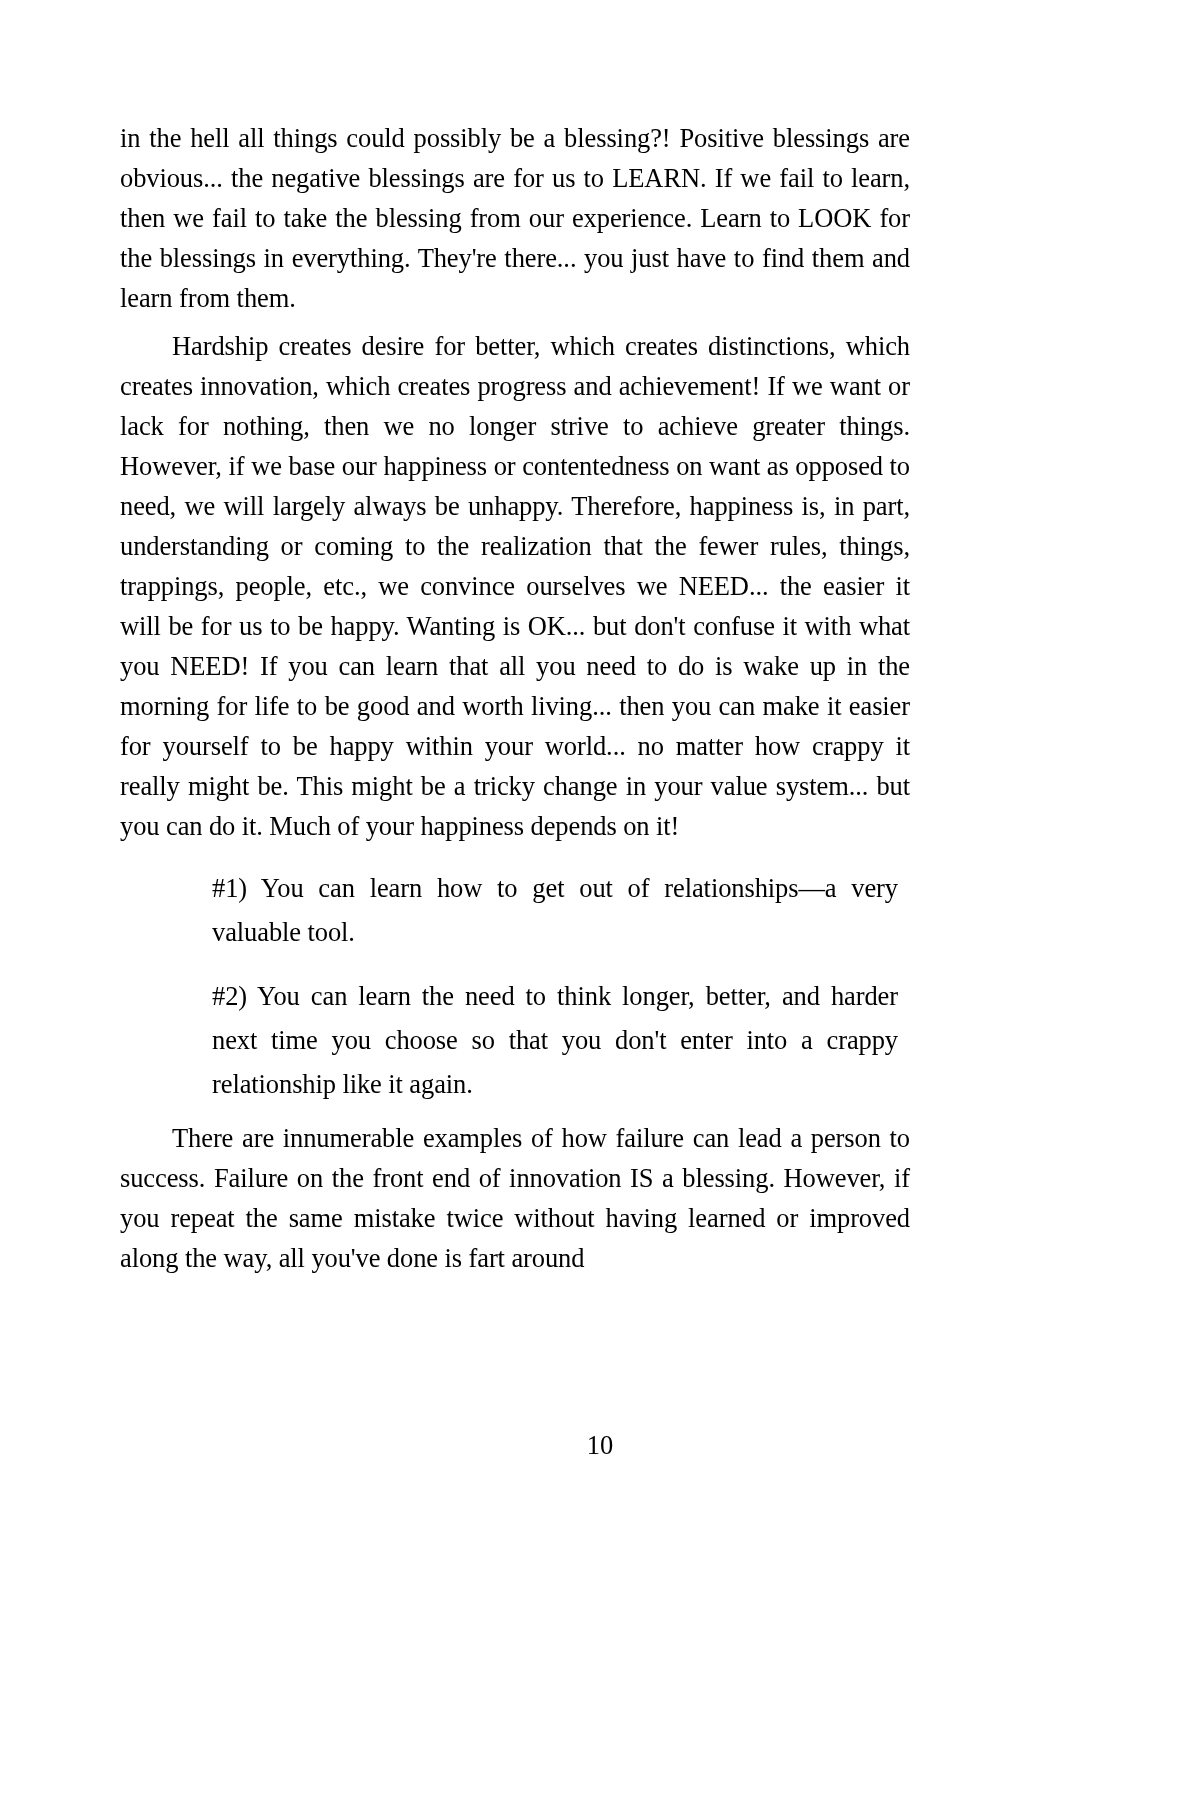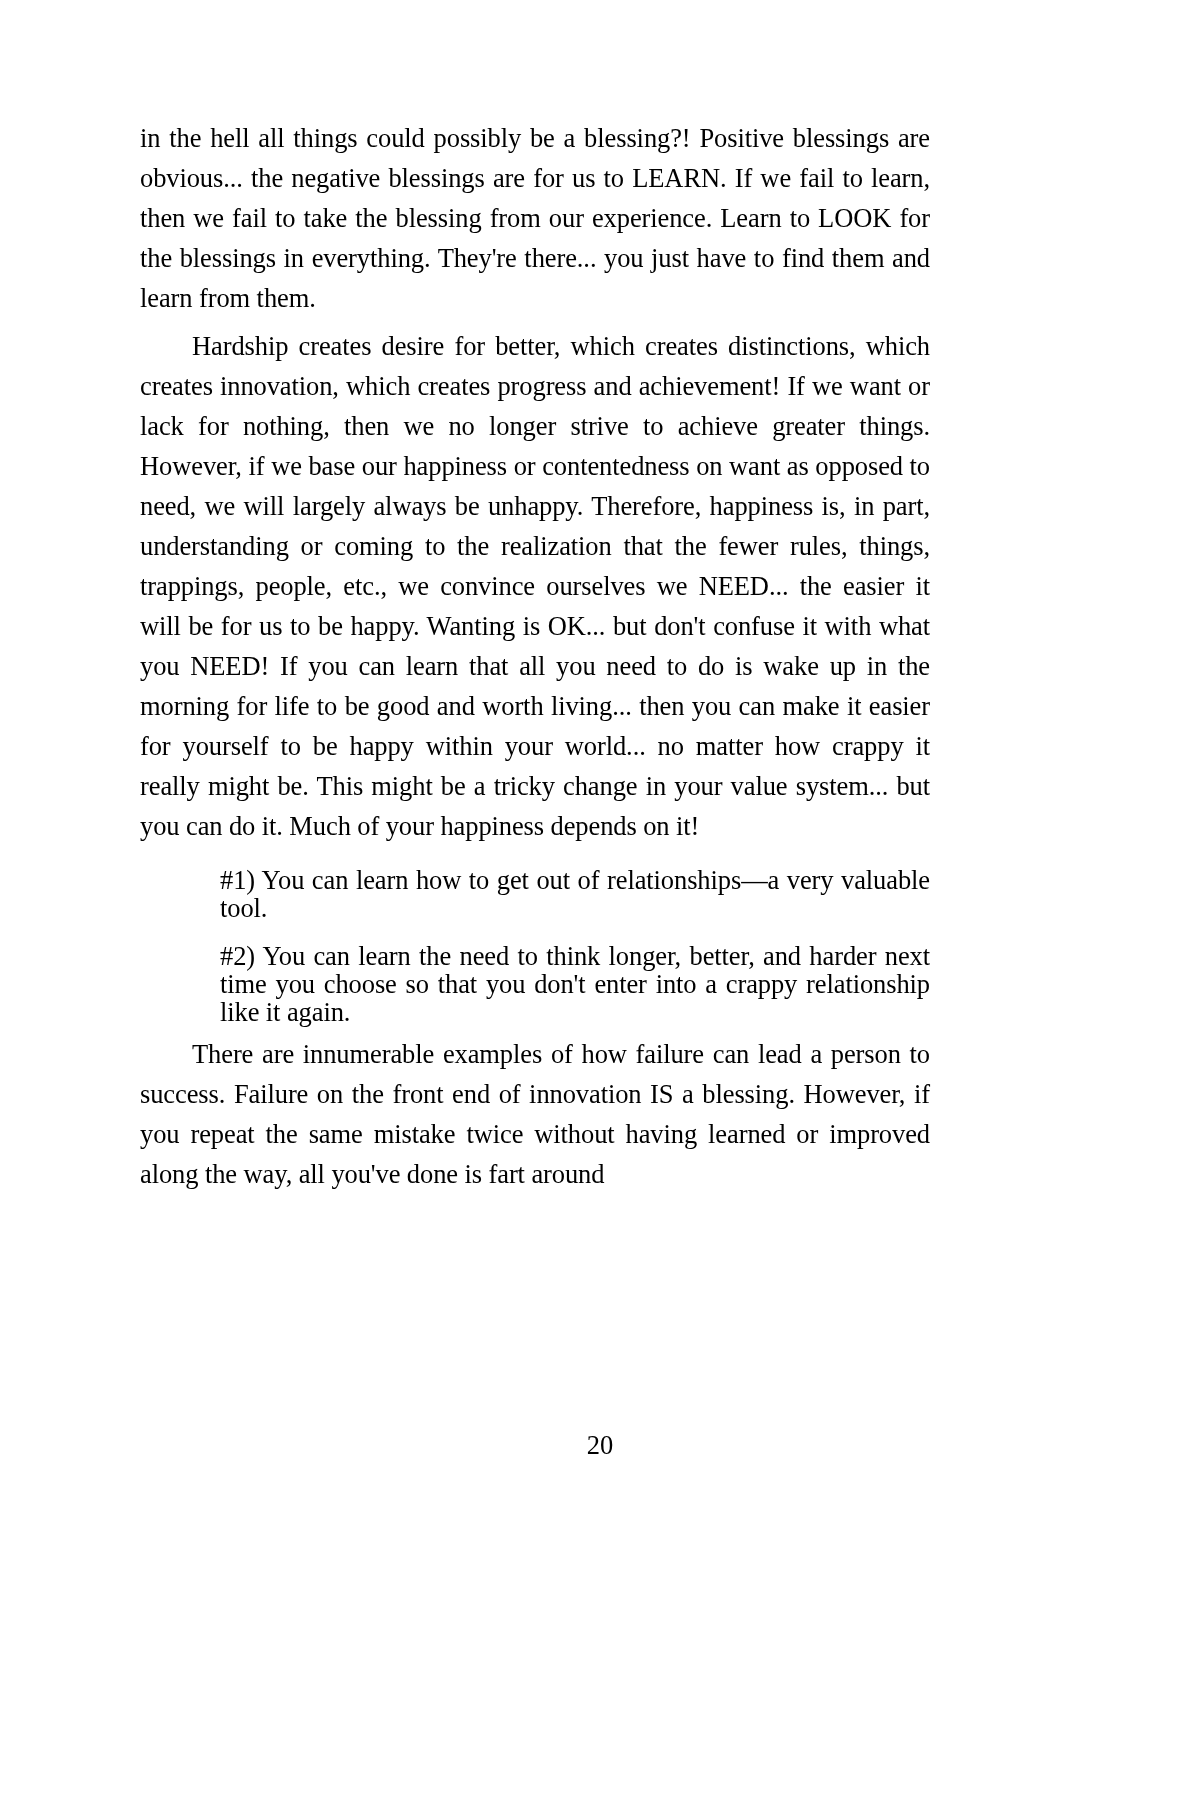--- a/index.html
+++ b/index.html
@@ -16,21 +16,21 @@
   }
   .page {
     position: relative;
     width: 1200px;
     height: 1800px;
     background: #ffffff;
     overflow: hidden;
   }
   .text-column {
     position: absolute;
-    left: 140px;
+    left: 120px;
     top: 118px;
     width: 790px;
   }
   p.body-par {
     margin: 0 0 0 0;
     font-size: 26.5px;
     line-height: 40px;
     text-align: justify;
     text-justify: inter-word;
     letter-spacing: -0.1px;
@@ -42,23 +42,23 @@
   }
   p.gap {
     margin-top: 8px;
   }
   .list-block {
     margin-top: 20px;
     margin-left: 80px;
     width: 710px;
   }
   p.list-item {
-    margin: 0;
+    margin: 12px;
     font-size: 26.5px;
-    line-height: 28px;
+    line-height: 44px;
     text-align: justify;
     text-justify: inter-word;
     letter-spacing: -0.1px;
   }
   p.list-item + p.list-item {
     margin-top: 20px;
   }
   .page-number {
     position: absolute;
     left: 0;
@@ -84,15 +84,15 @@
 
     <div class="list-block">
       <p class="list-item">#1) You can learn how to get out of relationships—a very valuable tool.</p>
       <p class="list-item">#2) You can learn the need to think longer, better, and harder next time you choose so that you don't enter into a crappy relationship like it again.</p>
     </div>
 
     <p class="body-par indent gap">There are innumerable examples of how failure can lead a person to success. Failure on the front end of innovation IS a blessing. However, if you repeat the same mistake twice without having learned or improved along the way, all you've done is fart around</p>
 
   </div>
 
-  <div class="page-number">20</div>
+  <div class="page-number">10</div>
 
 </div>
 
 </body></html>

